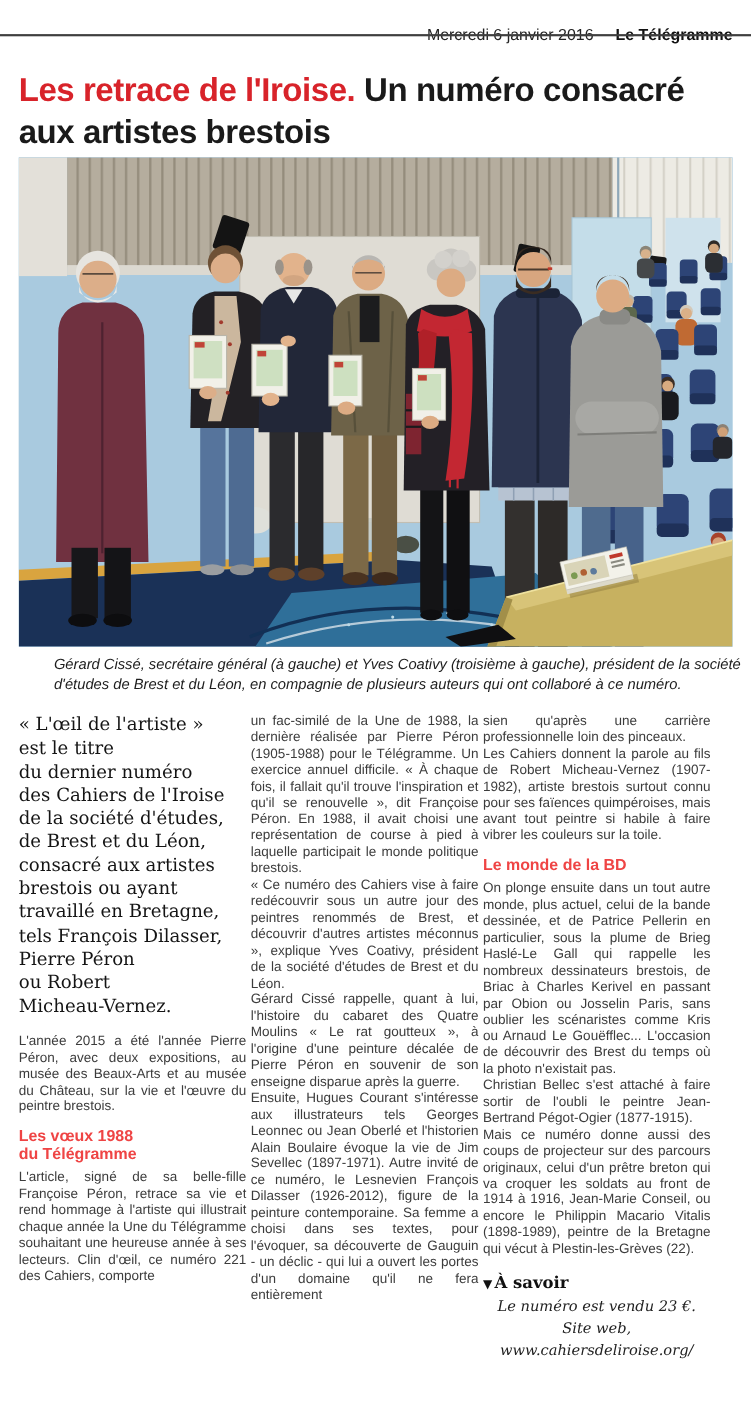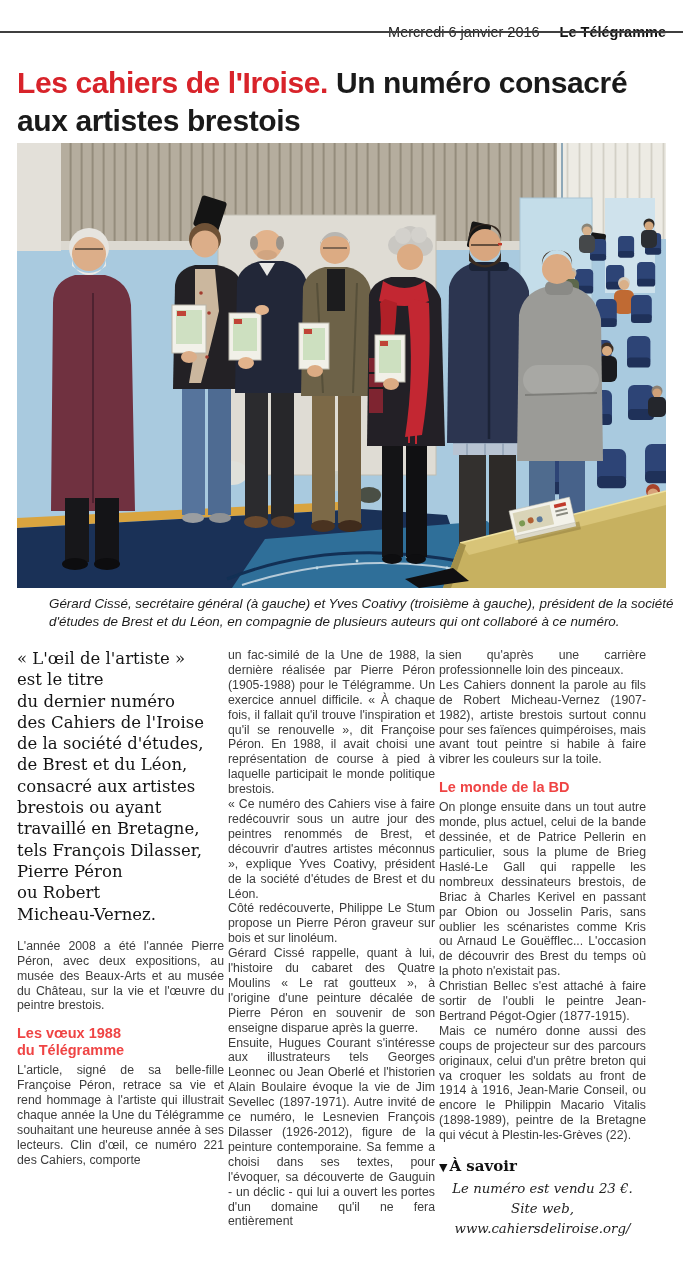--- a/index.html
+++ b/index.html
@@ -38,21 +38,21 @@
 <body>
 
 <div class="page">
 
   <div class="masthead">
     <span>Mercredi 6 janvier 2016</span>
     <span class="brand">Le Télégramme</span>
   </div>
   <div class="masthead-divider"></div>
 
-  <h1 class="headline"><span class="kicker">Les cahiers de l'Iroise.</span><span> Un numéro consacré aux artistes brestois</span></h1>
+  <h1 class="headline"><span class="kicker">Les retrace de l'Iroise.</span><span> Un numéro consacré aux artistes brestois</span></h1>
 
   <div class="photo-wrap">
     <svg viewBox="0 0 649 445" preserveAspectRatio="none" role="img">
       <defs>
         <pattern id="slatA" width="11" height="12" patternUnits="userSpaceOnUse">
           <rect width="11" height="12" fill="#b5ad9e"></rect>
             <rect x="8.6" width="2" height="12" fill="#948c7c"></rect>
         </pattern>
         <pattern id="slatB" width="12" height="12" patternUnits="userSpaceOnUse">
           <rect width="12" height="12" fill="#edebe4"></rect>
@@ -320,29 +320,28 @@
 des Cahiers de l'Iroise
 de la société d'études,
 de Brest et du Léon,
 consacré aux artistes
 brestois ou ayant
 travaillé en Bretagne,
 tels François Dilasser,
 Pierre Péron
 ou Robert
 Micheau-Vernez.</div>
-      <p>L'année 2008 a été l'année Pierre Péron, avec deux expositions, au musée des Beaux-Arts et au musée du Château, sur la vie et l'œuvre du peintre brestois.</p>
+      <p>L'année 2015 a été l'année Pierre Péron, avec deux expositions, au musée des Beaux-Arts et au musée du Château, sur la vie et l'œuvre du peintre brestois.</p>
       <div class="subhead">Les vœux 1988
 du Télégramme</div>
       <p>L'article, signé de sa belle-fille Françoise Péron, retrace sa vie et rend hommage à l'artiste qui illustrait chaque année la Une du Télégramme souhaitant une heureuse année à ses lecteurs. Clin d'œil, ce numéro 221 des Cahiers, comporte</p>
     </div>
     <div class="col">
       <p>un fac-similé de la Une de 1988, la dernière réalisée par Pierre Péron (1905-1988) pour le Télégramme. Un exercice annuel difficile. « À chaque fois, il fallait qu'il trouve l'inspiration et qu'il se renouvelle », dit Françoise Péron. En 1988, il avait choisi une représentation de course à pied à laquelle participait le monde politique brestois.</p>
       <p>« Ce numéro des Cahiers vise à faire redécouvrir sous un autre jour des peintres renommés de Brest, et découvrir d'autres artistes méconnus », explique Yves Coativy, président de la société d'études de Brest et du Léon.</p>
-      <p>Côté redécouverte, Philippe Le Stum propose un Pierre Péron graveur sur bois et sur linoléum.</p>
       <p>Gérard Cissé rappelle, quant à lui, l'histoire du cabaret des Quatre Moulins « Le rat goutteux », à l'origine d'une peinture décalée de Pierre Péron en souvenir de son enseigne disparue après la guerre.</p>
       <p>Ensuite, Hugues Courant s'intéresse aux illustrateurs tels Georges Leonnec ou Jean Oberlé et l'historien Alain Boulaire évoque la vie de Jim Sevellec (1897-1971). Autre invité de ce numéro, le Lesnevien François Dilasser (1926-2012), figure de la peinture contemporaine. Sa femme a choisi dans ses textes, pour l'évoquer, sa découverte de Gauguin - un déclic - qui lui a ouvert les portes d'un domaine qu'il ne fera entièrement</p>
     </div>
     <div class="col">
       <p>sien qu'après une carrière professionnelle loin des pinceaux.</p>
       <p>Les Cahiers donnent la parole au fils de Robert Micheau-Vernez (1907-1982), artiste brestois surtout connu pour ses faïences quimpéroises, mais avant tout peintre si habile à faire vibrer les couleurs sur la toile.</p>
       <div class="subhead">Le monde de la BD</div>
       <p>On plonge ensuite dans un tout autre monde, plus actuel, celui de la bande dessinée, et de Patrice Pellerin en particulier, sous la plume de Brieg Haslé-Le Gall qui rappelle les nombreux dessinateurs brestois, de Briac à Charles Kerivel en passant par Obion ou Josselin Paris, sans oublier les scénaristes comme Kris ou Arnaud Le Gouëfflec... L'occasion de découvrir des Brest du temps où la photo n'existait pas.</p>
       <p>Christian Bellec s'est attaché à faire sortir de l'oubli le peintre Jean-Bertrand Pégot-Ogier (1877-1915).</p>
       <p>Mais ce numéro donne aussi des coups de projecteur sur des parcours originaux, celui d'un prêtre breton qui va croquer les soldats au front de 1914 à 1916, Jean-Marie Conseil, ou encore le Philippin Macario Vitalis (1898-1989), peintre de la Bretagne qui vécut à Plestin-les-Grèves (22).</p>

